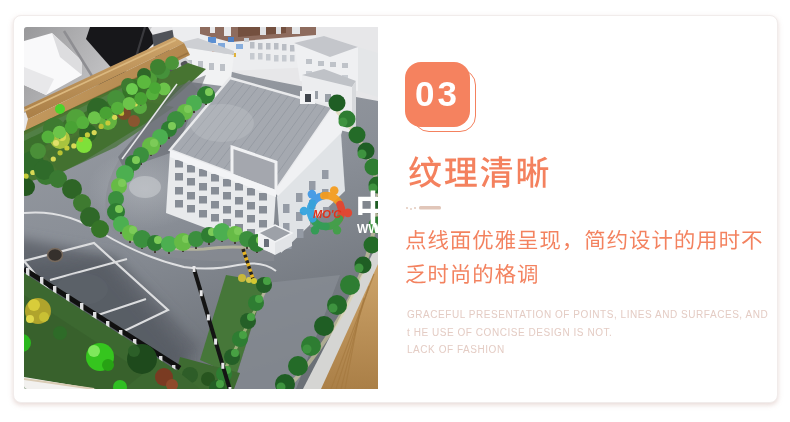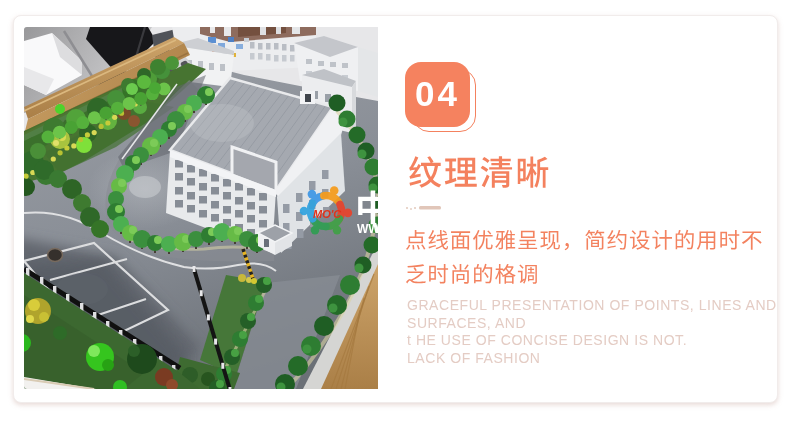--- a/index.html
+++ b/index.html
@@ -2,21 +2,21 @@
 <html><head><meta charset="utf-8">
 <style>
   html,body{margin:0;padding:0;width:790px;height:422px;background:#FFFFFF;overflow:hidden}
   body{font-family:"Liberation Sans",sans-serif;position:relative}
   .card{position:absolute;left:13px;top:15px;width:763px;height:386px;background:#fff;
         border-radius:8px;border:1px solid #F1ECEB;box-shadow:0 2px 5px rgba(190,150,140,0.35)}
   .photo{position:absolute;left:24px;top:27px;width:384px;height:362px;border-radius:3px;overflow:hidden}
   .badge-outline{position:absolute;left:413px;top:69px;width:61px;height:61px;border:1.6px solid #F4815E;border-radius:16px;background:#fff}
   .badge{position:absolute;left:405px;top:62px;width:65px;height:65px;background:#F5825F;border-radius:16px;
          color:#fff;font-size:35px;font-weight:bold;text-align:center;line-height:64px;letter-spacing:3px}
-  .eng{position:absolute;left:407px;top:297px;width:375px;font-size:14px;letter-spacing:0.55px;
+  .eng{position:absolute;left:407px;top:306px;width:375px;font-size:10px;letter-spacing:0.55px;
        color:#E4CCC4;line-height:17.5px}
 </style></head>
 <body>
 
 <div class="card"></div>
 
 <div class="photo">
 <svg width="354" height="362" viewBox="0 0 354 362">
 <defs>
 <linearGradient id="gnd" x1="0.2" y1="0" x2="0.55" y2="1">
@@ -516,21 +516,21 @@
       </g>
 <text x="289" y="191" font-family="Liberation Sans, sans-serif" font-style="italic" font-weight="bold" font-size="11" fill="#E0321C">MO'C</text>
 <path transform="translate(331,194) scale(0.036,-0.036)" d="M434 850V676H88V169H208V224H434V-89H561V224H788V174H914V676H561V850ZM208 342V558H434V342ZM788 342H561V558H788Z" fill="#FFFFFF"></path>
 <text x="333" y="206" font-family="Liberation Sans, sans-serif" font-weight="bold" font-size="12" fill="#FFFFFF">WW</text>
 <path d="M351,196 L354,206" stroke="#fff" stroke-width="2.4" fill="none"></path>
 </svg>
 </div>
 
 <div class="badge-outline"></div>
 
-<div class="badge">04</div>
+<div class="badge">03</div>
 
 <svg style="position:absolute;left:407px;top:150px" width="200" height="46" viewBox="0 0 200 46">
 <path transform="translate(1.0,35.0) scale(0.0340,-0.0340)" d="M44 65 63 -23C154 4 273 39 386 74L374 152C252 118 127 84 44 65ZM567 814C604 765 643 700 662 654H383V575L310 619C294 587 277 556 258 525L149 515C206 599 263 706 304 807L215 847C179 728 110 600 88 568C67 534 50 511 31 507C42 482 57 437 61 419C76 426 100 432 208 446C168 386 131 338 114 319C84 284 62 261 40 256C49 234 63 193 67 176C90 189 127 200 371 248C369 268 370 304 373 329L194 298C262 379 328 475 383 571V562H457C490 401 538 266 612 160C542 89 451 37 332 0C351 -20 382 -60 393 -80C508 -38 599 16 670 87C736 18 817 -36 919 -73C933 -48 960 -11 980 8C878 40 797 92 733 160C807 263 855 394 883 562H962V654H692L751 679C732 725 687 795 647 846ZM787 562C765 429 729 322 673 236C613 326 573 436 547 562Z" fill="#F4815E"></path>
 <path transform="translate(36.8,35.0) scale(0.0340,-0.0340)" d="M492 534H624V424H492ZM705 534H834V424H705ZM492 719H624V610H492ZM705 719H834V610H705ZM323 34V-52H970V34H712V154H937V240H712V343H924V800H406V343H616V240H397V154H616V34ZM30 111 53 14C144 44 262 84 371 121L355 211L250 177V405H347V492H250V693H362V781H41V693H160V492H51V405H160V149C112 134 67 121 30 111Z" fill="#F4815E"></path>
 <path transform="translate(72.6,35.0) scale(0.0340,-0.0340)" d="M78 761C132 730 203 683 236 650L295 723C259 755 188 799 134 826ZM31 499C89 467 163 419 198 385L256 459C218 492 142 537 85 566ZM63 -12 149 -67C196 29 250 149 291 255L214 311C169 196 107 66 63 -12ZM447 204H782V139H447ZM447 271V332H782V271ZM567 844V770H320V701H567V647H346V581H567V523H283V453H955V523H661V581H890V647H661V701H916V770H661V844ZM360 403V-84H447V69H782V15C782 2 778 -2 764 -2C751 -2 703 -3 656 0C667 -23 679 -58 683 -82C753 -82 800 -81 831 -68C863 -54 872 -30 872 13V403Z" fill="#F4815E"></path>
 <path transform="translate(108.4,35.0) scale(0.0340,-0.0340)" d="M70 774V30H144V108H303V176C320 161 344 137 357 120C388 171 417 246 442 330V-82H523V375C545 337 567 295 577 270L625 339C611 361 546 454 523 484V547H612V627H523V837H442V627H339V547H442C410 415 358 269 303 189V774ZM645 734V463C645 315 638 108 559 -39C580 -46 617 -66 632 -79C710 66 725 282 727 438H805V-79H887V438H965V520H727V680C802 702 882 731 944 763L868 829C815 795 725 759 645 734ZM228 402V191H144V402ZM228 484H144V691H228Z" fill="#F4815E"></path>
 </svg>
 
 <svg style="position:absolute;left:405px;top:203px" width="60" height="10" viewBox="0 0 60 10">
 <rect x="1" y="4" width="2" height="2" fill="#C08A6E" opacity="0.35"></rect>

